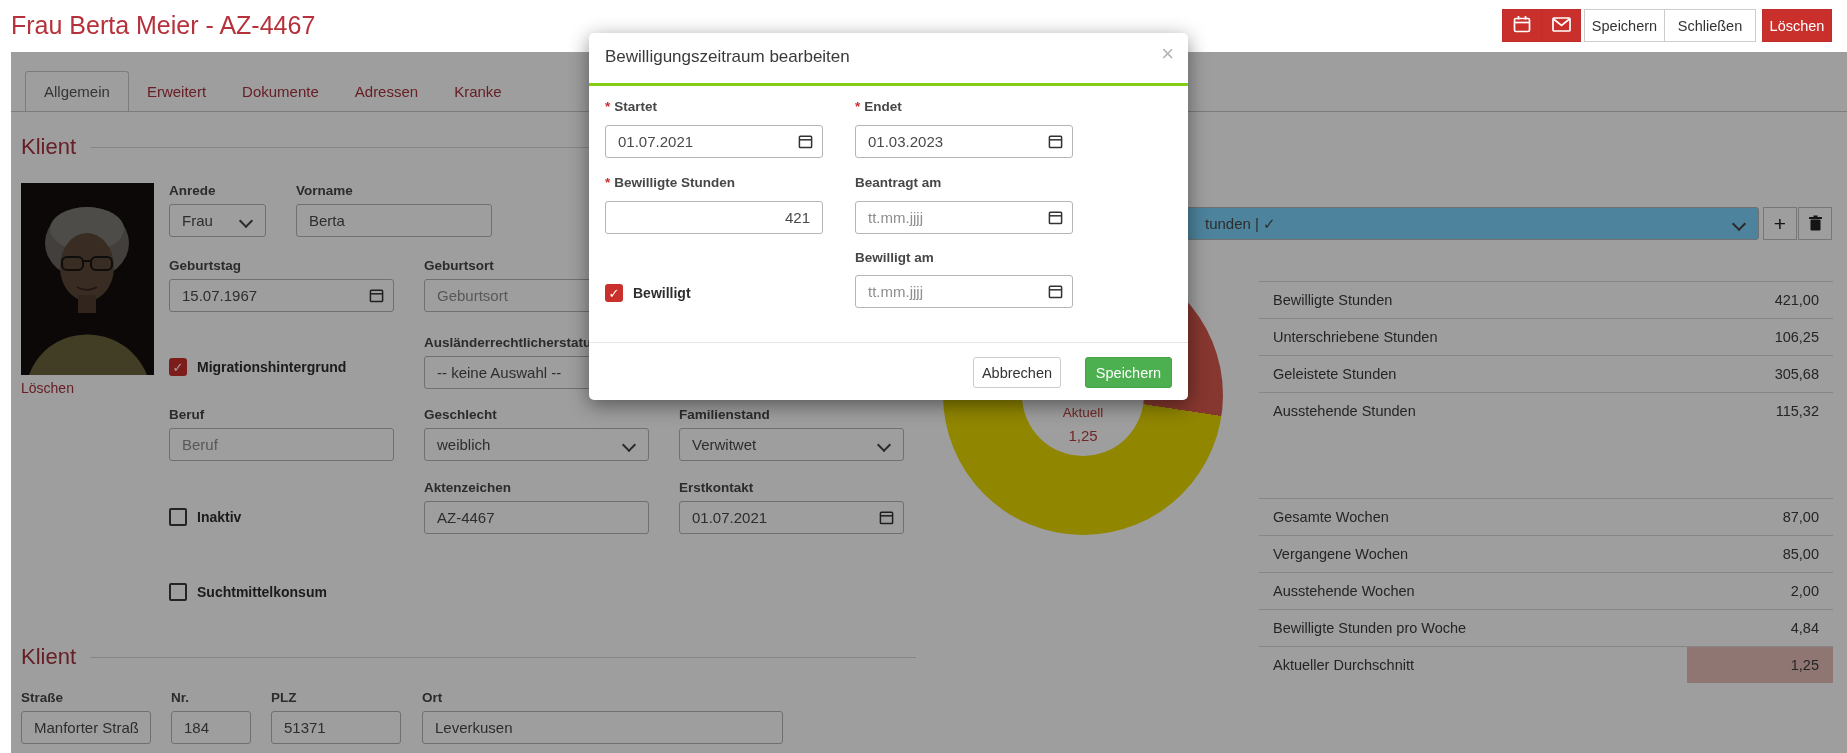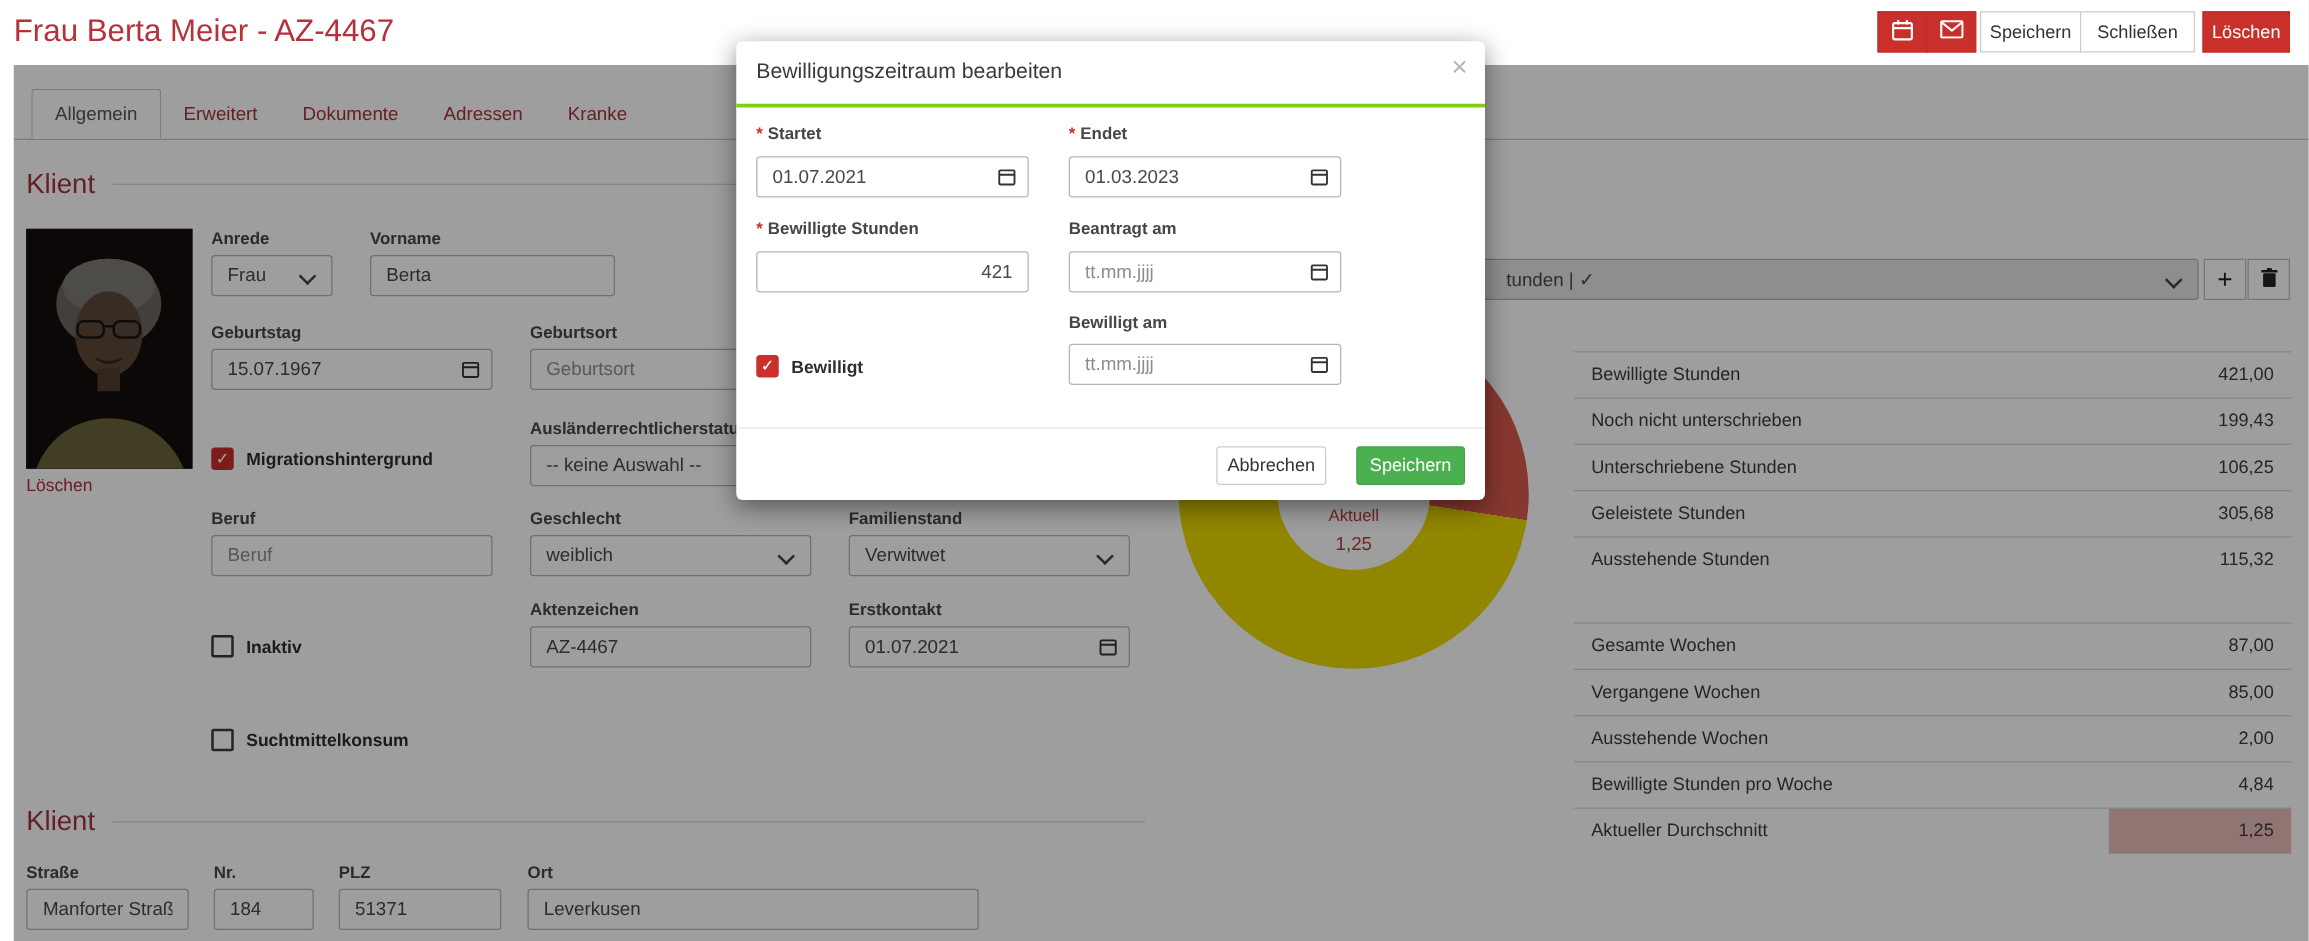--- a/index.html
+++ b/index.html
@@ -40,21 +40,21 @@
   .cal{position:absolute;right:9px;top:8px;}
   .cbrow{position:absolute;display:flex;align-items:center;gap:10px;}
   .cbx{width:18px;height:18px;box-sizing:border-box;border-radius:3px;flex:0 0 auto;}
   .cbx.on{background:#c9302c;color:#fff;display:flex;align-items:center;justify-content:center;font-size:13px;font-weight:bold;}
   .cbx.off{background:#fff;border:2px solid #3a3a3a;border-radius:2px;}
   .cblabel{font-weight:bold;font-size:14px;color:#2e2e2e;white-space:nowrap;}
   .photo{position:absolute;left:10px;top:131px;width:133px;height:192px;background:#151210;}
   .photo-del{position:absolute;left:10px;top:328px;font-size:14px;color:#a6323e;cursor:pointer;}
 
   
-  .pselect{position:absolute;left:935px;top:155px;width:813px;height:33px;box-sizing:border-box;background:#e5e5e5;
+  .pselect{position:absolute;left:935px;top:155px;width:813px;height:33px;box-sizing:border-box;background:#7dd3fc;
            border:1px solid #b5b5b5;border-radius:3px;font-size:15px;color:#4a4a4a;display:flex;align-items:center;
            padding-left:258px;overflow:hidden;white-space:nowrap;}
   .mini-btn{position:absolute;top:155px;width:34px;height:33px;box-sizing:border-box;background:#fff;border:1px solid #c0c0c0;
             display:flex;align-items:center;justify-content:center;font-size:21px;color:#222;cursor:pointer;}
   .donut{position:absolute;left:932px;top:203px;width:280px;height:280px;border-radius:50%;}
   .donut::after{content:"";position:absolute;left:79px;top:79px;width:122px;height:122px;border-radius:50%;background:#fff;}
   .donut-label{position:absolute;left:0;top:150px;width:280px;text-align:center;z-index:2;color:#b5403c;}
   .donut-label .l1{font-size:13.5px;}
   .donut-label .l2{font-size:15px;margin-top:7px;}
 
@@ -287,24 +287,20 @@
         <div class="l2">1,25</div>
       </div>
     </div>
 
     <div class="stats" style="top:229px;">
       <div class="srow">
           <span class="sl">Bewilligte Stunden</span>
           <span class="sv">421,00</span>
         </div>
       <div class="srow">
-          <span class="sl">Noch nicht unterschrieben</span>
-          <span class="sv">199,43</span>
-        </div>
-      <div class="srow">
           <span class="sl">Unterschriebene Stunden</span>
           <span class="sv">106,25</span>
         </div>
       <div class="srow">
           <span class="sl">Geleistete Stunden</span>
           <span class="sv">305,68</span>
         </div>
       <div class="srow">
           <span class="sl">Ausstehende Stunden</span>
           <span class="sv">115,32</span>

